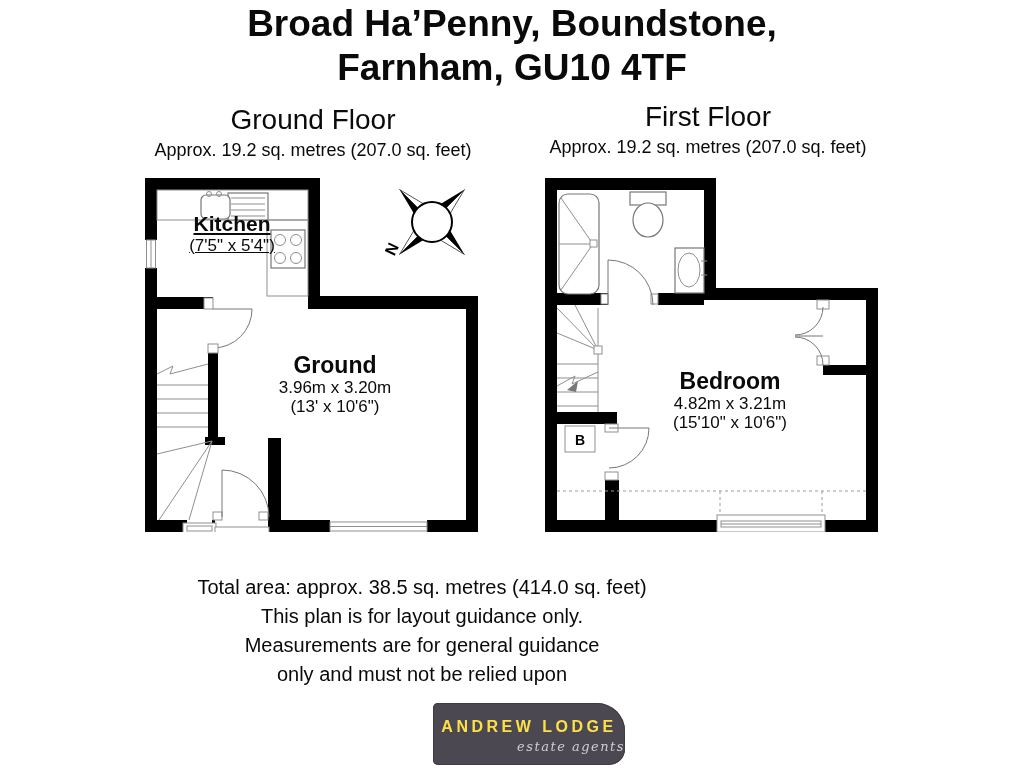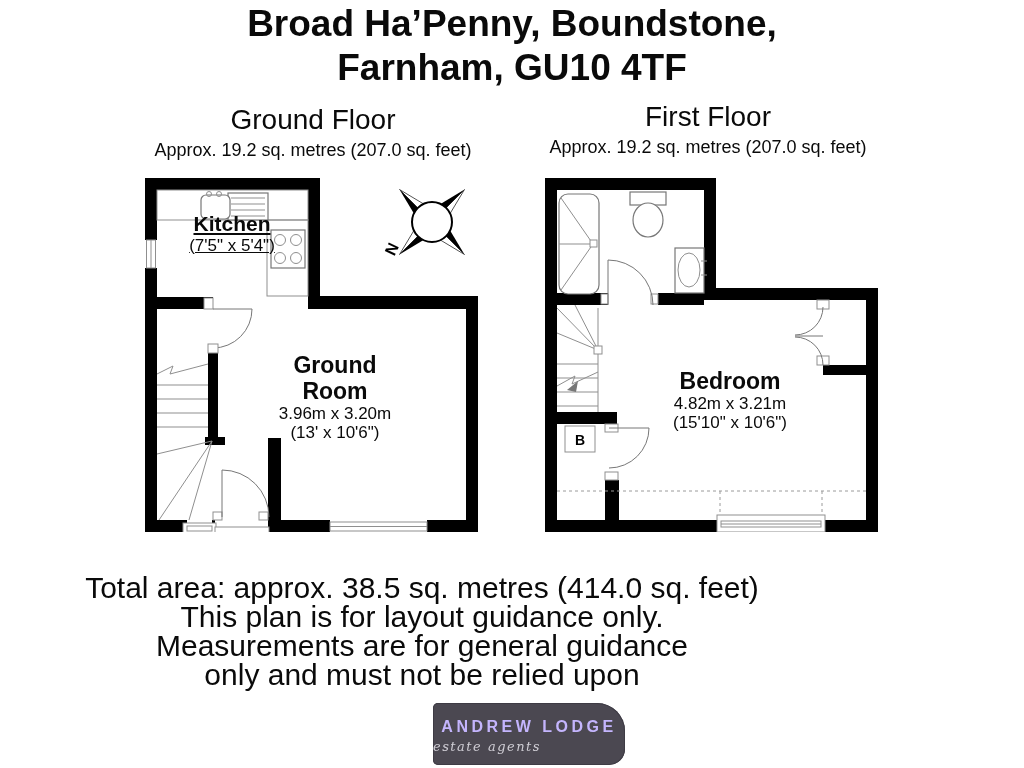--- a/index.html
+++ b/index.html
@@ -11,26 +11,26 @@
   .floor-head{font-size:28px;font-weight:normal;line-height:32px;}
   .floor-area{font-size:18px;line-height:22px;margin-top:3px;}
   .gf-head{left:113px;top:104px;width:400px;}
   .ff-head{left:508px;top:101px;width:400px;}
   .room-label{line-height:19px;font-size:17px;}
   .room-name{font-size:21px;font-weight:bold;line-height:24px;}
   .room-name-lg{font-size:23px;font-weight:bold;line-height:26px;}
   .kitchen-label{left:147px;top:212px;width:170px;text-decoration:underline;}
   .sitting-label{left:250px;top:352px;width:170px;}
   .bedroom-label{left:637px;top:368px;width:186px;}
-  .footer{left:0;top:573px;width:844px;font-size:30px;line-height:29px;}
+  .footer{left:0;top:573px;width:844px;font-size:20px;line-height:29px;}
   .logo{left:433px;top:703px;width:192px;height:62px;background:#4b4851;
         border-radius:5px 28px 16px 5px;box-shadow:0 0 0 1px #3e3b44 inset;}
-  .logo-name{margin-top:15px;color:#c4b5fd;font-size:16px;font-weight:bold;letter-spacing:3.5px;text-align:center;}
+  .logo-name{margin-top:15px;color:#fde047;font-size:16px;font-weight:bold;letter-spacing:3.5px;text-align:center;}
   .logo-tagline{margin-top:3px;color:#cfcdd4;font-size:13px;font-style:italic;letter-spacing:1.5px;
-                text-align:left;font-family:"DejaVu Serif", serif;}
+                text-align:right;font-family:"DejaVu Serif", serif;}
   svg{position:absolute;}
   .wall{fill:#000000;}
   .thin{stroke:#8f8f8f;stroke-width:1;fill:none;}
   .thinw{stroke:#8f8f8f;stroke-width:1;fill:#ffffff;}
   .fix{stroke:#777777;stroke-width:1.2;fill:#ffffff;}
   .arc{stroke:#777777;stroke-width:1;fill:none;}
   .dash{stroke:#9a9a9a;stroke-width:1;fill:none;stroke-dasharray:3,3;}
   .comp-black{fill:#000000;}
   .comp-white{fill:#ffffff;stroke:#555555;stroke-width:1;}
   .svgtext{font-family:"Liberation Sans", sans-serif;font-weight:bold;fill:#000;}
@@ -212,21 +212,20 @@
   </g>
 </svg>
 
 <div class="abs kitchen-label ctr room-label">
   <div class="room-name">Kitchen</div>
   <div>(7'5" x 5'4")</div>
 </div>
 
 <div class="abs sitting-label ctr room-label">
   <div class="room-name-lg">Ground</div>
-  <div class="room-name-lg">Room</div>
   <div>3.96m x 3.20m</div>
   <div>(13' x 10'6")</div>
 </div>
 
 <div class="abs bedroom-label ctr room-label">
   <div class="room-name-lg">Bedroom</div>
   <div>4.82m x 3.21m</div>
   <div>(15'10" x 10'6")</div>
 </div>
 

